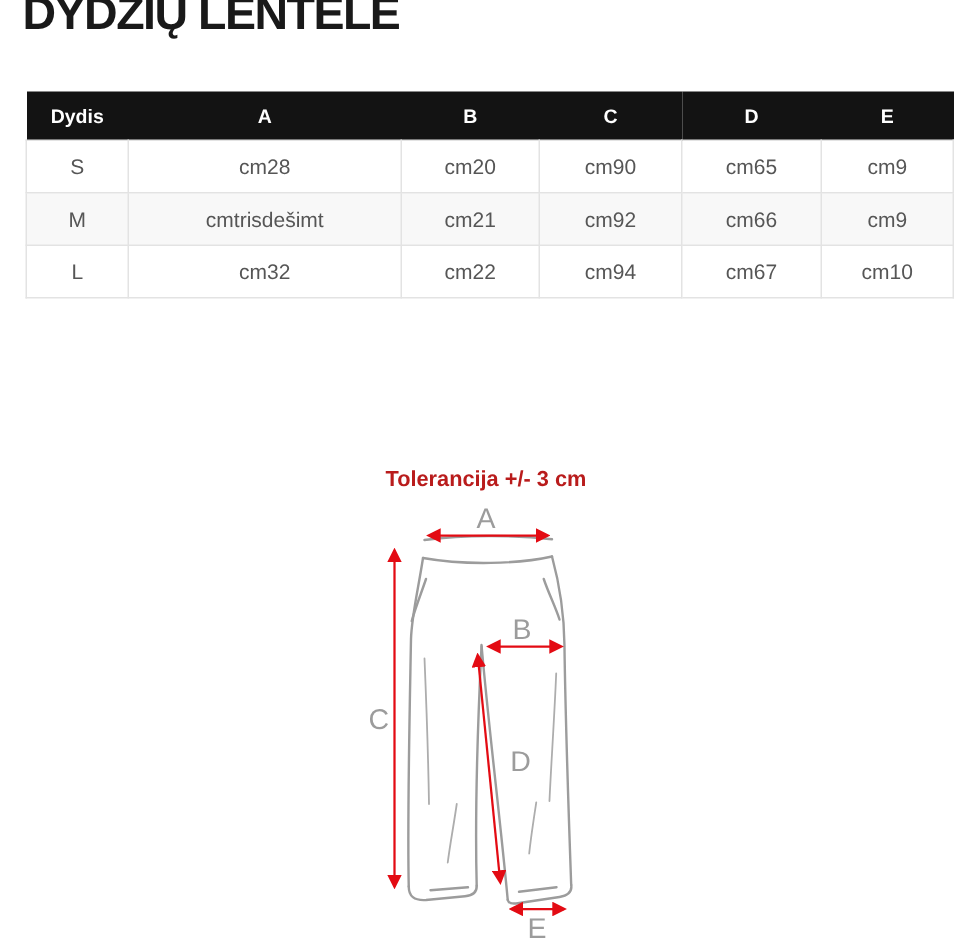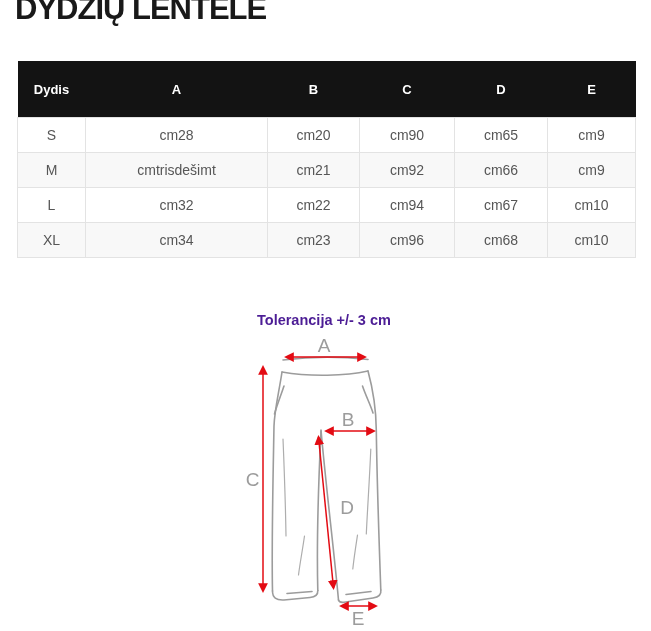--- a/index.html
+++ b/index.html
@@ -29,41 +29,41 @@
     table-layout: fixed;
     width: 618px;
   }
   table.size-table th {
     background: #131313;
     color: #ffffff;
     height: 32px;
     font-size: 13px;
     font-weight: 700;
     border: 0;
-    padding: 12px;
+    padding: 0;
     text-align: center;
   }
   table.size-table td {
     border: 1px solid #e3e3e3;
     height: 34px;
     padding: 0;
     text-align: center;
     vertical-align: middle;
     font-size: 14px;
     color: #565656;
     background: #ffffff;
   }
   table.size-table tbody tr:nth-child(even) td { background: #f8f8f8; }
 
   .tolerance-note {
     position: absolute;
     left: 257px; top: 312px;
     font-size: 14.5px;
     font-weight: 700;
-    color: #4c1d95;
+    color: #b91c1c;
     white-space: nowrap;
   }
 
   .pants-diagram { position: absolute; left: 240px; top: 330px; }
 
   .outline { stroke: #9c9c9c; stroke-width: 1.6; fill: none; stroke-linecap: round; }
   .crease  { stroke: #adadad; stroke-width: 1.2; fill: none; stroke-linecap: round; }
   .arrow   { stroke: #e30b13; stroke-width: 1.5; fill: none; }
   .dim-label {
     fill: #9c9c9c;
@@ -118,28 +118,20 @@
           <td>cm9</td>
         </tr>
         <tr>
           <td>L</td>
           <td>cm32</td>
           <td>cm22</td>
           <td>cm94</td>
           <td>cm67</td>
           <td>cm10</td>
         </tr>
-        <tr>
-          <td>XL</td>
-          <td>cm34</td>
-          <td>cm23</td>
-          <td>cm96</td>
-          <td>cm68</td>
-          <td>cm10</td>
-        </tr>
       </tbody>
     </table>
   </div>
 
   <div class="tolerance-note">Tolerancija +/- 3 cm</div>
 
   <svg class="pants-diagram" width="215" height="300" viewBox="0 0 215 300" xmlns="http://www.w3.org/2000/svg">
     <defs>
       <marker id="arr" viewBox="0 0 10 10" refX="8" refY="5" markerWidth="6.5" markerHeight="6.5" orient="auto-start-reverse">
         <path d="M0,0 L10,5 L0,10 z" fill="#e30b13"></path>

